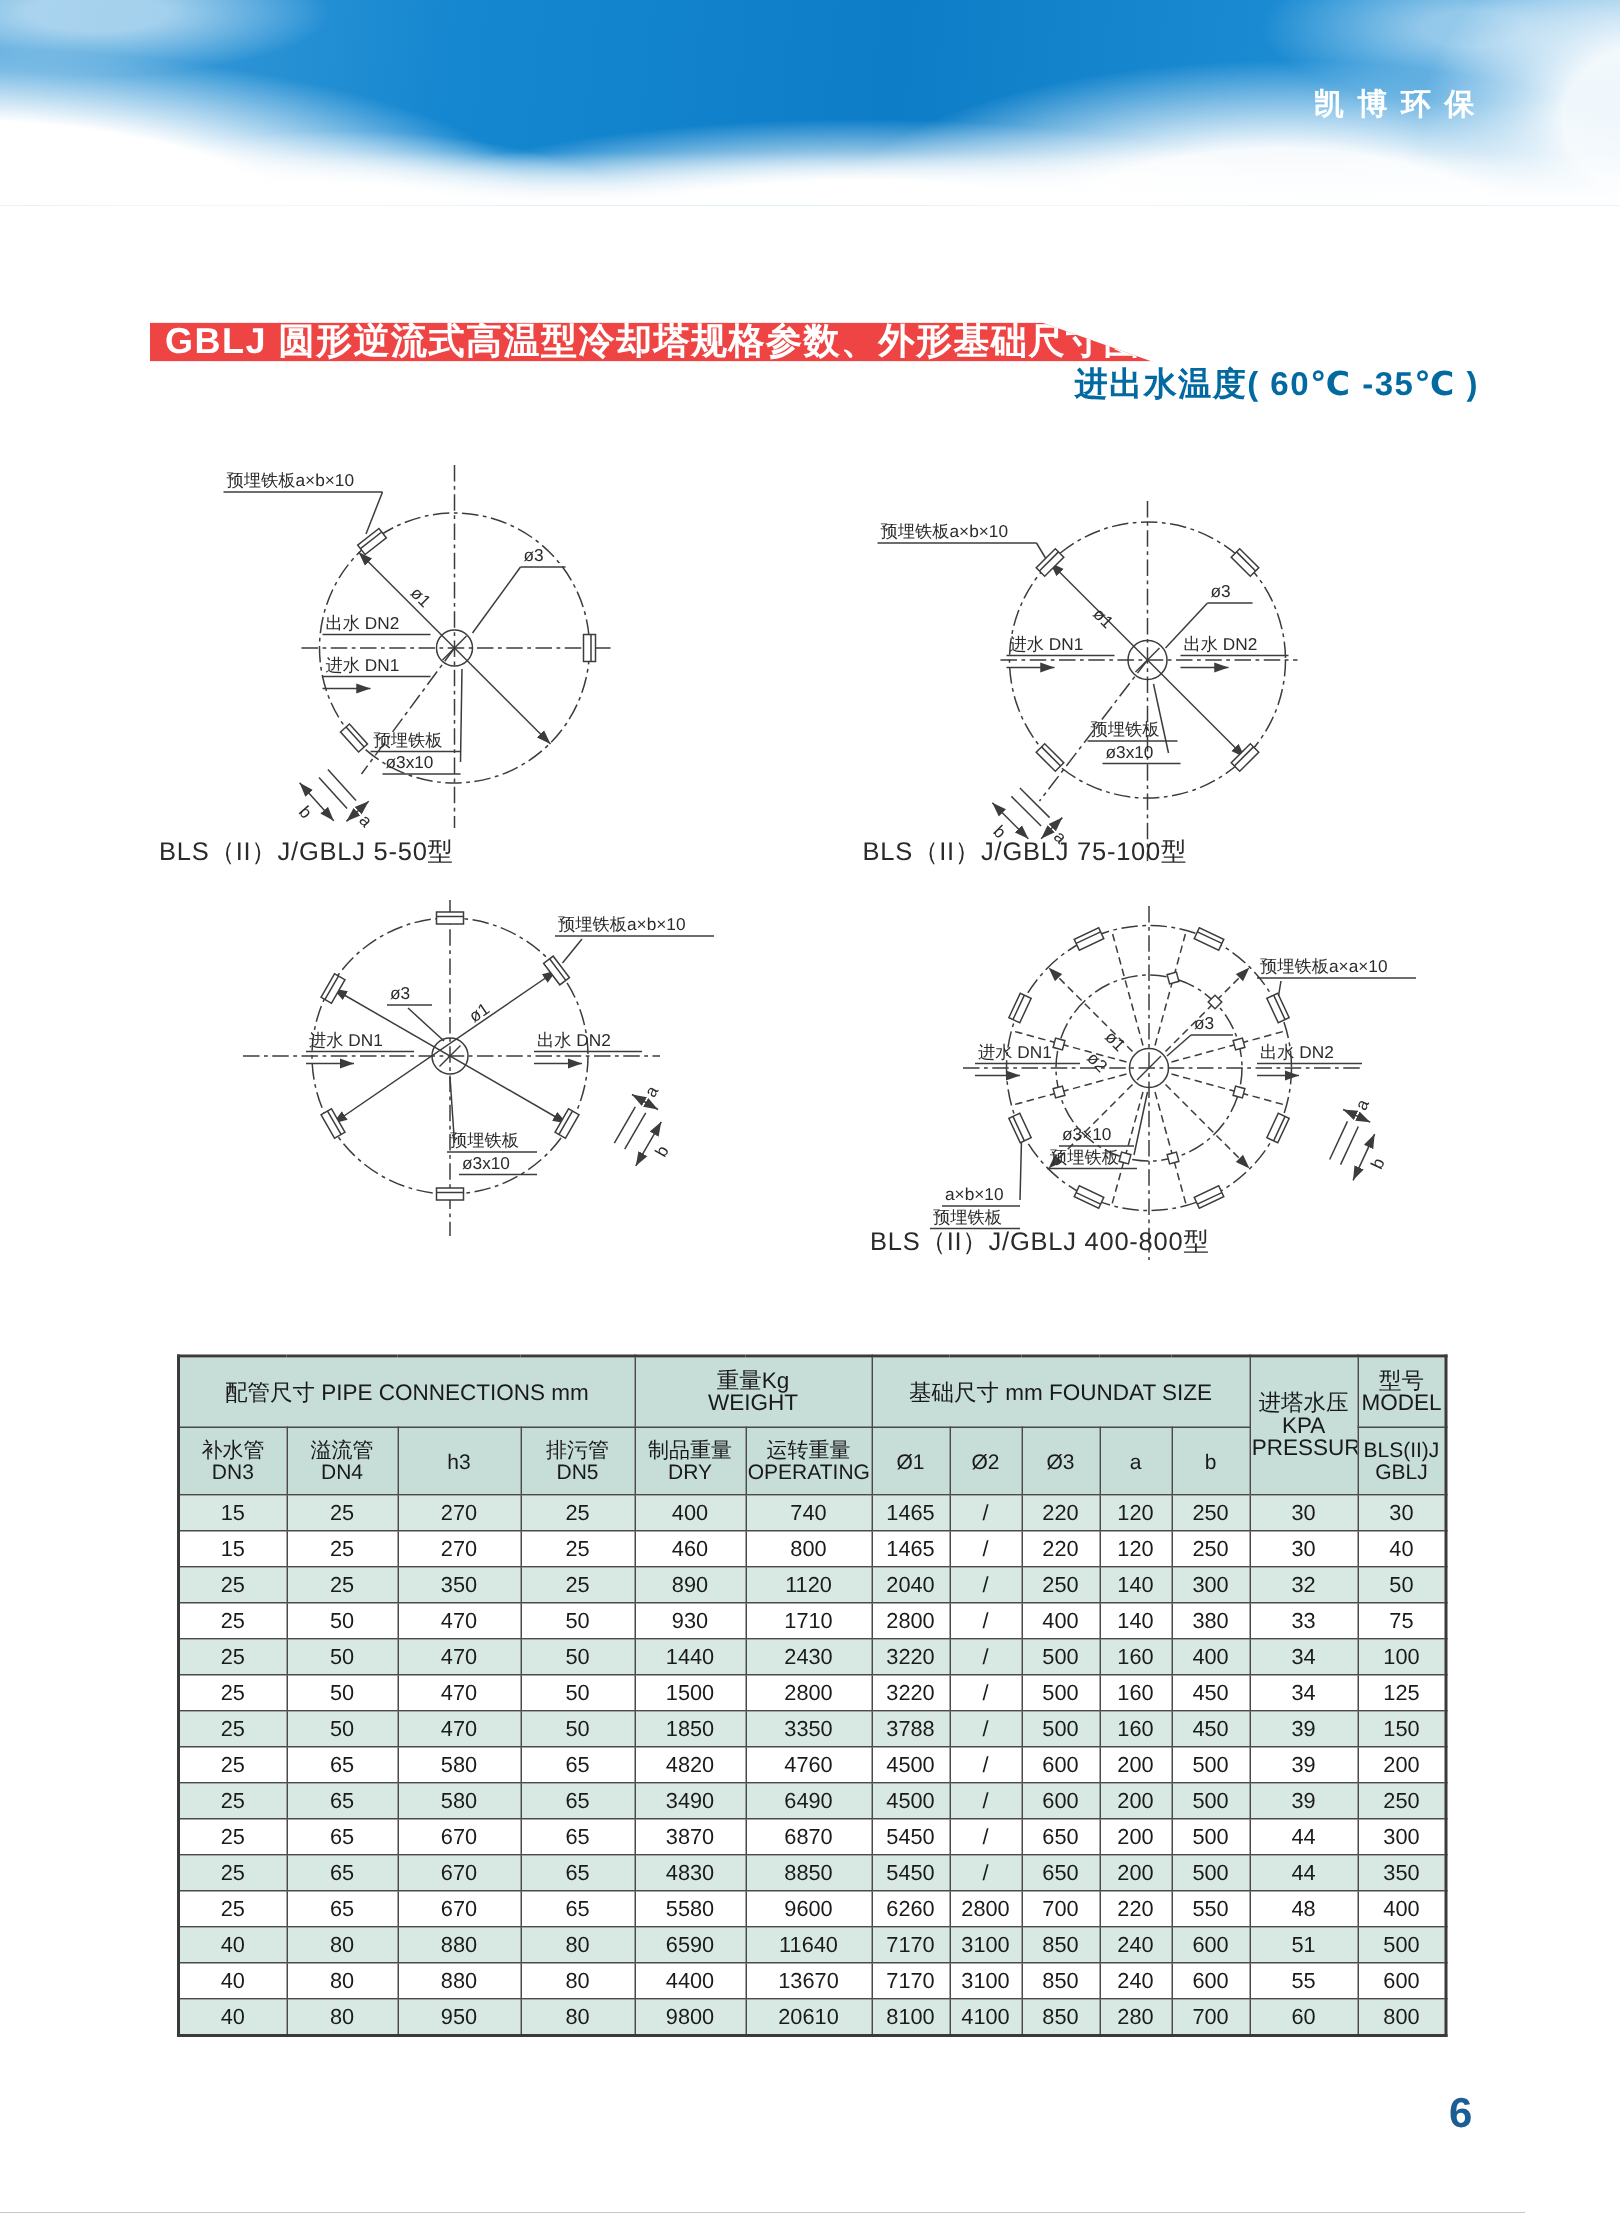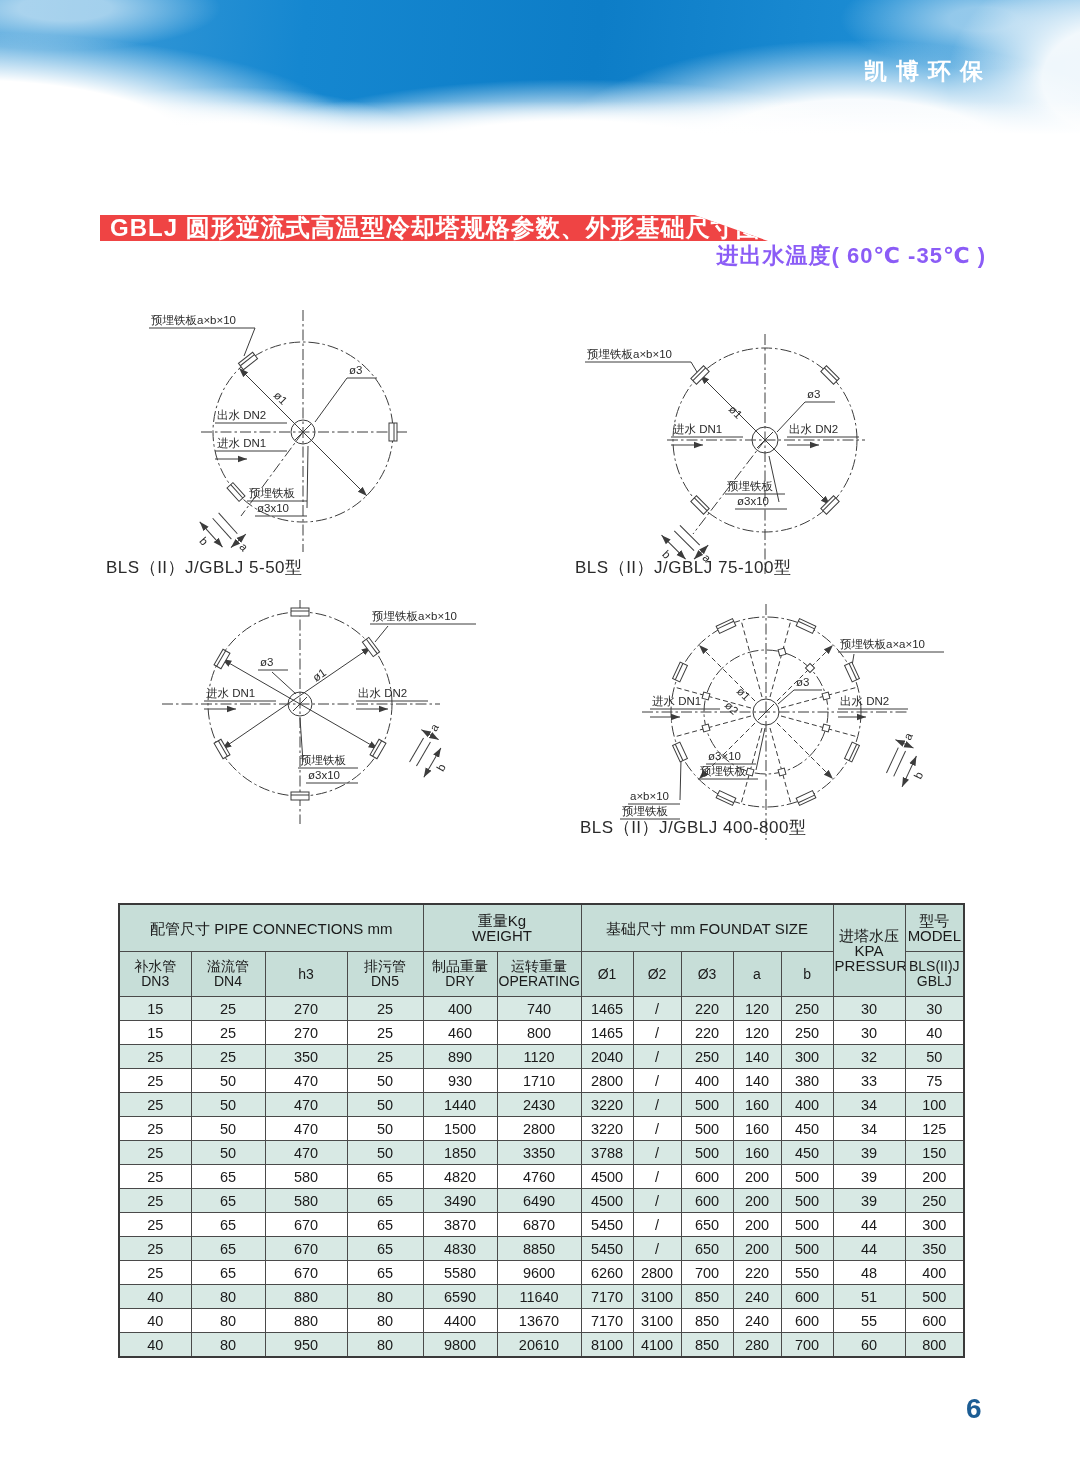--- a/index.html
+++ b/index.html
@@ -10,27 +10,27 @@
     background:
       linear-gradient(180deg, rgba(255,255,255,0) 74%, #ffffff 98%),
       radial-gradient(ellipse 560px 150px at -4% 102%, #ffffff 40%, rgba(255,255,255,0) 72%),
       radial-gradient(ellipse 300px 95px at 21% 112%, #ffffff 32%, rgba(255,255,255,0) 70%),
       radial-gradient(ellipse 470px 115px at 53% 120%, #ffffff 38%, rgba(255,255,255,0) 74%),
       radial-gradient(ellipse 430px 165px at 79% 116%, rgba(255,255,255,.97) 36%, rgba(255,255,255,0) 72%),
       radial-gradient(ellipse 250px 190px at 103% 58%, rgba(255,255,255,.92) 28%, rgba(255,255,255,0) 66%),
       radial-gradient(ellipse 230px 80px at 91% 14%, rgba(255,255,255,.5) 15%, rgba(255,255,255,0) 62%),
       radial-gradient(ellipse 260px 70px at 6% 6%, rgba(255,255,255,.55) 18%, rgba(255,255,255,0) 60%),
       linear-gradient(96deg,#45a0da 0%,#1587d0 28%,#0d7dc7 55%,#1d8dd4 82%,#3d9cda 100%);}
-  .brand{position:absolute;top:56px;right:88px;color:#ffffff;font-size:23px;font-weight:bold;
+  .brand{position:absolute;top:56px;right:88px;color:#ffffff;font-size:20px;font-weight:bold;
          letter-spacing:9px;z-index:3;}
   
   .banner{position:absolute;left:100px;top:215px;width:668px;height:26px;background:#ef4444;
           clip-path:polygon(0 0,89% 0,100% 100%,0 100%);color:#ffffff;font-size:24px;font-weight:bold;
           line-height:26px;padding-left:10px;box-sizing:border-box;letter-spacing:1px;white-space:nowrap;}
-  .temp-note{position:absolute;top:241px;right:94px;font-size:22px;font-weight:bold;color:#8b5cf6;
+  .temp-note{position:absolute;top:241px;right:94px;font-size:22px;font-weight:bold;color:#0369a1;
              letter-spacing:1px;white-space:nowrap;}
   
   svg.dia{position:absolute;overflow:visible;}
   .dia line,.dia circle,.dia rect,.dia polyline,.dia path{stroke:#3c3c3c;stroke-width:1;fill:none;}
   .dia .dd{stroke-dasharray:11 3 2.5 3;}
   .dia .dash{stroke-dasharray:5 3;}
   .dia text{fill:#2b2b2b;stroke:none;font-size:11.5px;font-family:"Liberation Sans","DejaVu Sans",sans-serif;}
   .caption{position:absolute;width:370px;text-align:left;font-size:17px;color:#2a2a2a;
            letter-spacing:.5px;white-space:nowrap;}
   

